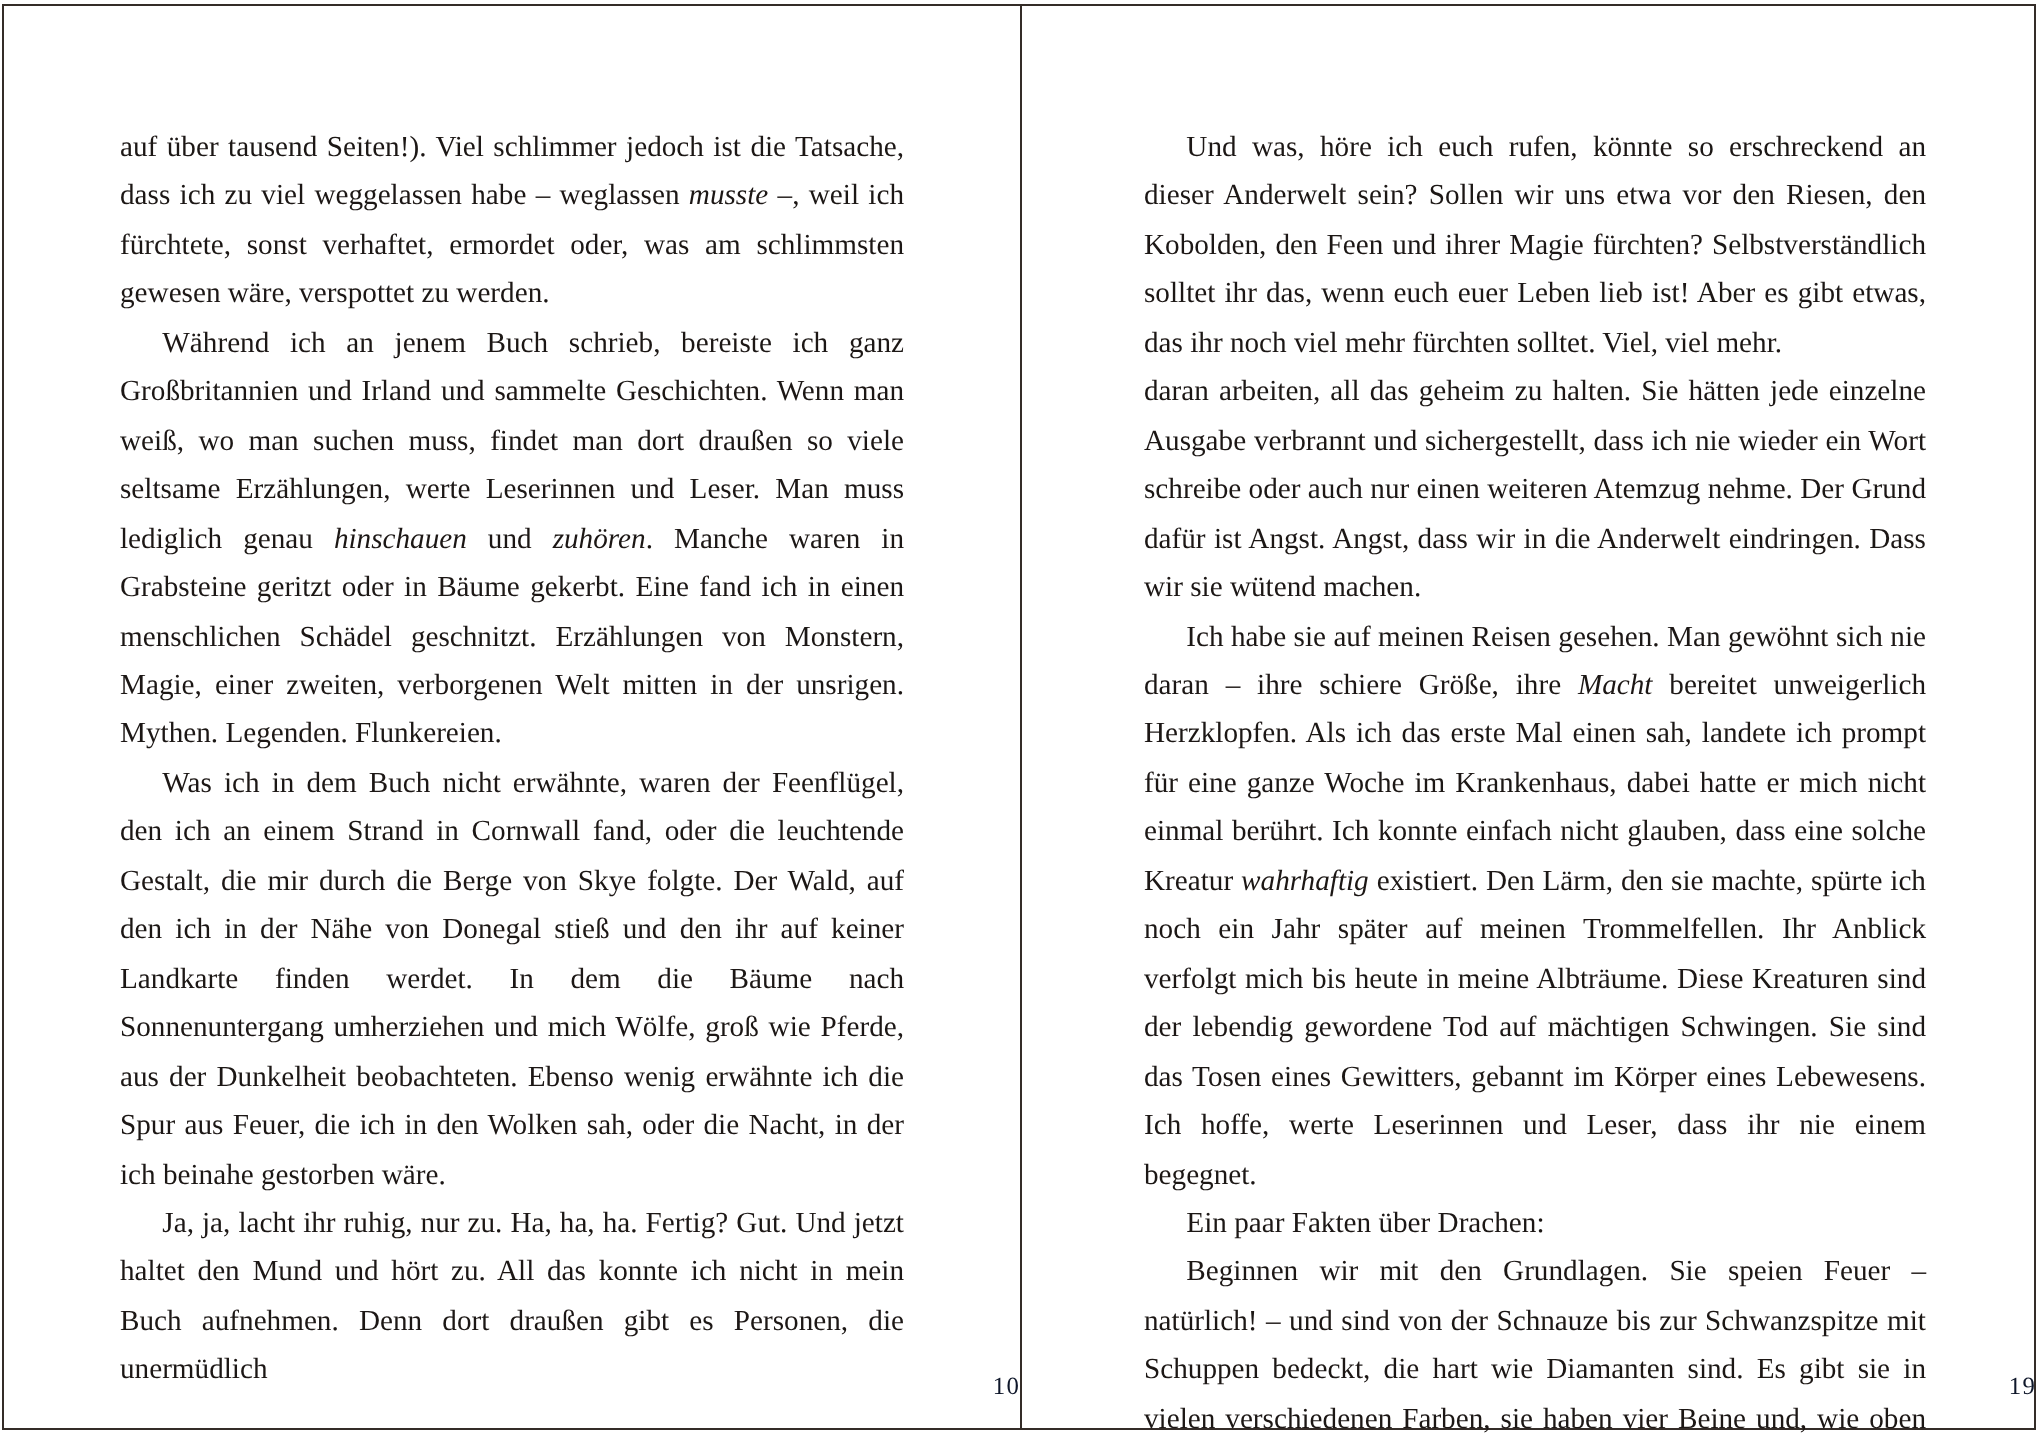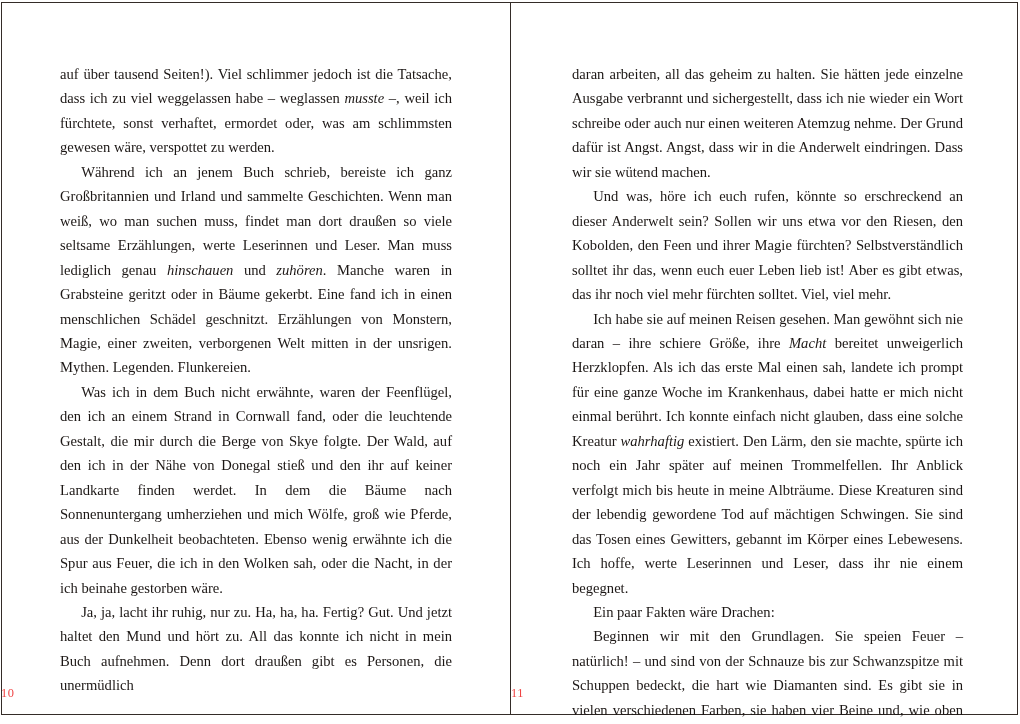--- a/index.html
+++ b/index.html
@@ -75,23 +75,23 @@
   .para.flush-last {
     text-align-last: left;
   }
   em, .ital {
     font-style: italic;
   }
   .folio {
     position: absolute;
     bottom: 30px;
     width: 100%;
-    text-align: left;
+    text-align: right;
     font-size: 12.4px;
-    color: #ef4444;
+    color: #0f172a;
     letter-spacing: 0.6px;
     font-family: "Liberation Serif", "DejaVu Serif", serif;
   }
 </style>
 </head>
 <body>
 
 <div id="spread" style="background: rgb(255, 255, 255);">
 
   <div id="book-frame" style="border-color: rgb(52, 44, 40); background: rgb(255, 255, 255);"></div>
@@ -102,22 +102,22 @@
         <p class="para flush-last"><span>auf über tausend Seiten!). Viel schlimmer jedoch ist die Tatsache, dass ich zu viel weggelassen habe – weglassen </span><em>musste</em><span> –, weil ich fürchtete, sonst verhaftet, ermordet oder, was am schlimmsten gewesen wäre, verspottet zu werden.</span></p>
         <p class="para indent flush-last"><span>Während ich an jenem Buch schrieb, bereiste ich ganz Großbritannien und Irland und sammelte Geschichten. Wenn man weiß, wo man suchen muss, findet man dort draußen so viele seltsame Erzählungen, werte Leserinnen und Leser. Man muss lediglich genau </span><em>hinschauen</em><span> und </span><em>zuhören</em><span>. Manche waren in Grabsteine geritzt oder in Bäume gekerbt. Eine fand ich in einen menschlichen Schädel geschnitzt. Erzählungen von Monstern, Magie, einer zweiten, verborgenen Welt mitten in der unsrigen. Mythen. Legenden. Flunkereien.</span></p>
         <p class="para indent flush-last"><span>Was ich in dem Buch nicht erwähnte, waren der Feenflügel, den ich an einem Strand in Cornwall fand, oder die leuchtende Gestalt, die mir durch die Berge von Skye folgte. Der Wald, auf den ich in der Nähe von Donegal stieß und den ihr auf keiner Landkarte finden werdet. In dem die Bäume nach Sonnenuntergang umherziehen und mich Wölfe, groß wie Pferde, aus der Dunkelheit beobachteten. Ebenso wenig erwähnte ich die Spur aus Feuer, die ich in den Wolken sah, oder die Nacht, in der ich beinahe gestorben wäre.</span></p>
         <p class="para indent continues"><span>Ja, ja, lacht ihr ruhig, nur zu. Ha, ha, ha. Fertig? Gut. Und jetzt haltet den Mund und hört zu. All das konnte ich nicht in mein Buch aufnehmen. Denn dort draußen gibt es Personen, die unermüdlich</span></p>
       </div>
     <div class="folio">10</div>
   </div>
 
   <div class="page" id="page-right">
     <div class="textblock" style="color: rgb(28, 23, 21);">
+        <p class="para indent flush-last"><span>Und was, höre ich euch rufen, könnte so erschreckend an dieser Anderwelt sein? Sollen wir uns etwa vor den Riesen, den Kobolden, den Feen und ihrer Magie fürchten? Selbstverständlich solltet ihr das, wenn euch euer Leben lieb ist! Aber es gibt etwas, das ihr noch viel mehr fürchten solltet. Viel, viel mehr.</span></p>
         <p class="para flush-last"><span>daran arbeiten, all das geheim zu halten. Sie hätten jede einzelne Ausgabe verbrannt und sichergestellt, dass ich nie wieder ein Wort schreibe oder auch nur einen weiteren Atemzug nehme. Der Grund dafür ist Angst. Angst, dass wir in die Anderwelt eindringen. Dass wir sie wütend machen.</span></p>
-        <p class="para indent flush-last"><span>Und was, höre ich euch rufen, könnte so erschreckend an dieser Anderwelt sein? Sollen wir uns etwa vor den Riesen, den Kobolden, den Feen und ihrer Magie fürchten? Selbstverständlich solltet ihr das, wenn euch euer Leben lieb ist! Aber es gibt etwas, das ihr noch viel mehr fürchten solltet. Viel, viel mehr.</span></p>
         <p class="para indent flush-last"><span>Ich habe sie auf meinen Reisen gesehen. Man gewöhnt sich nie daran – ihre schiere Größe, ihre </span><em>Macht</em><span> bereitet unweigerlich Herzklopfen. Als ich das erste Mal einen sah, landete ich prompt für eine ganze Woche im Krankenhaus, dabei hatte er mich nicht einmal berührt. Ich konnte einfach nicht glauben, dass eine solche Kreatur </span><em>wahrhaftig</em><span> existiert. Den Lärm, den sie machte, spürte ich noch ein Jahr später auf meinen Trommelfellen. Ihr Anblick verfolgt mich bis heute in meine Albträume. Diese Kreaturen sind der lebendig gewordene Tod auf mächtigen Schwingen. Sie sind das Tosen eines Gewitters, gebannt im Körper eines Lebewesens. Ich hoffe, werte Leserinnen und Leser, dass ihr nie einem begegnet.</span></p>
-        <p class="para indent flush-last"><span>Ein paar Fakten wäre Drachen:</span></p>
+        <p class="para indent flush-last"><span>Ein paar Fakten über Drachen:</span></p>
         <p class="para indent continues"><span>Beginnen wir mit den Grundlagen. Sie speien Feuer – natürlich! – und sind von der Schnauze bis zur Schwanzspitze mit Schuppen bedeckt, die hart wie Diamanten sind. Es gibt sie in vielen verschiedenen Farben, sie haben vier Beine und, wie oben bereits erwähnt, ein Paar mächtiger Schwingen. Ihr Blut besteht aus Säure: Gelingt es doch einmal, ihre Schuppen zu durchbohren, spritzt das Blut da-</span></p>
       </div>
-    <div class="folio">11</div>
+    <div class="folio">19</div>
   </div>
 
 </div>
 
 </body></html>

